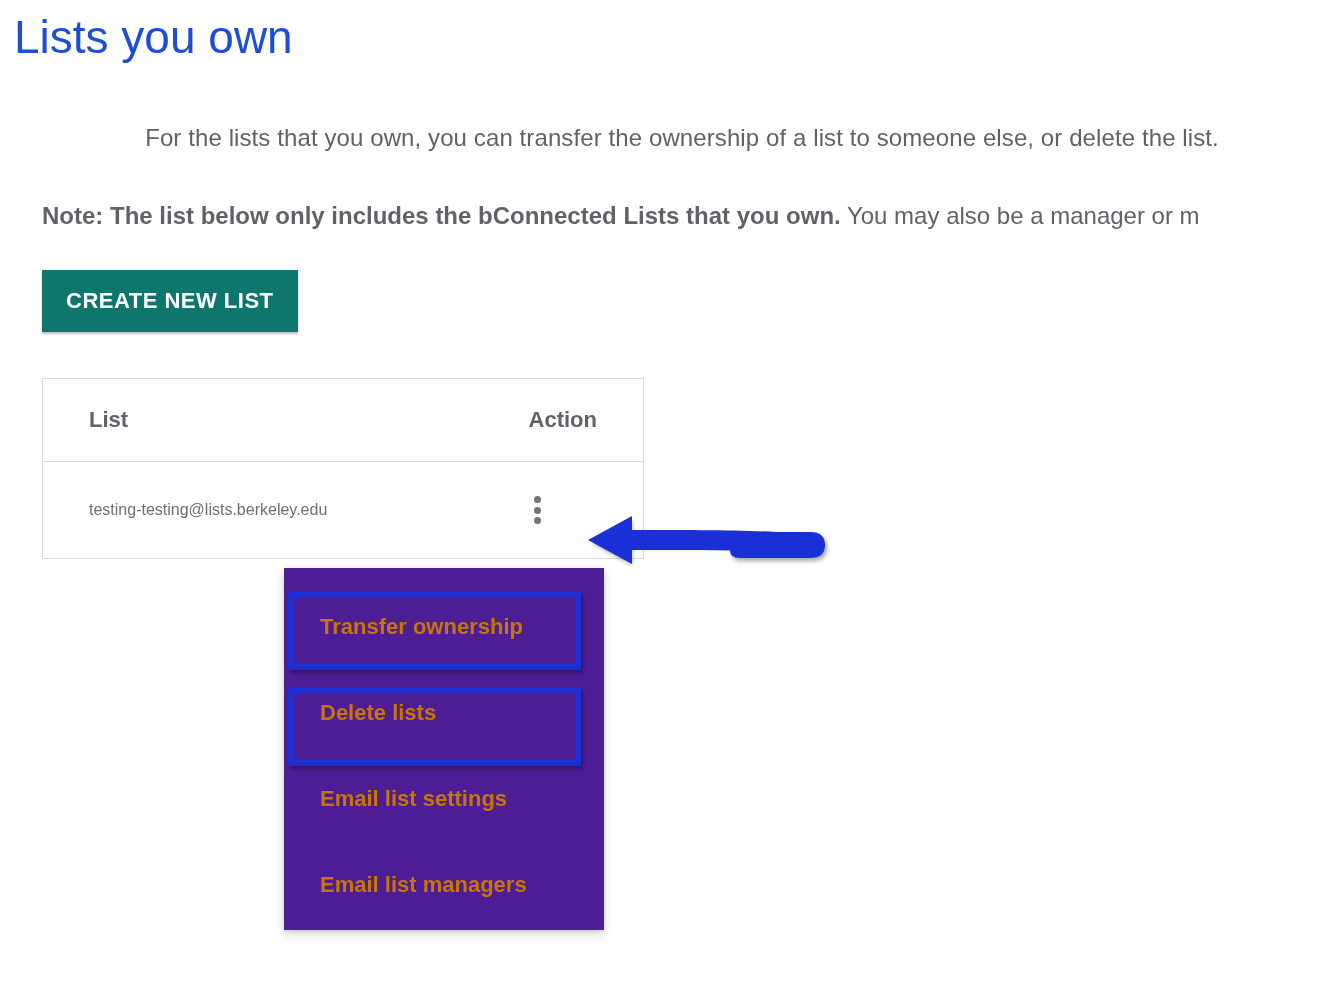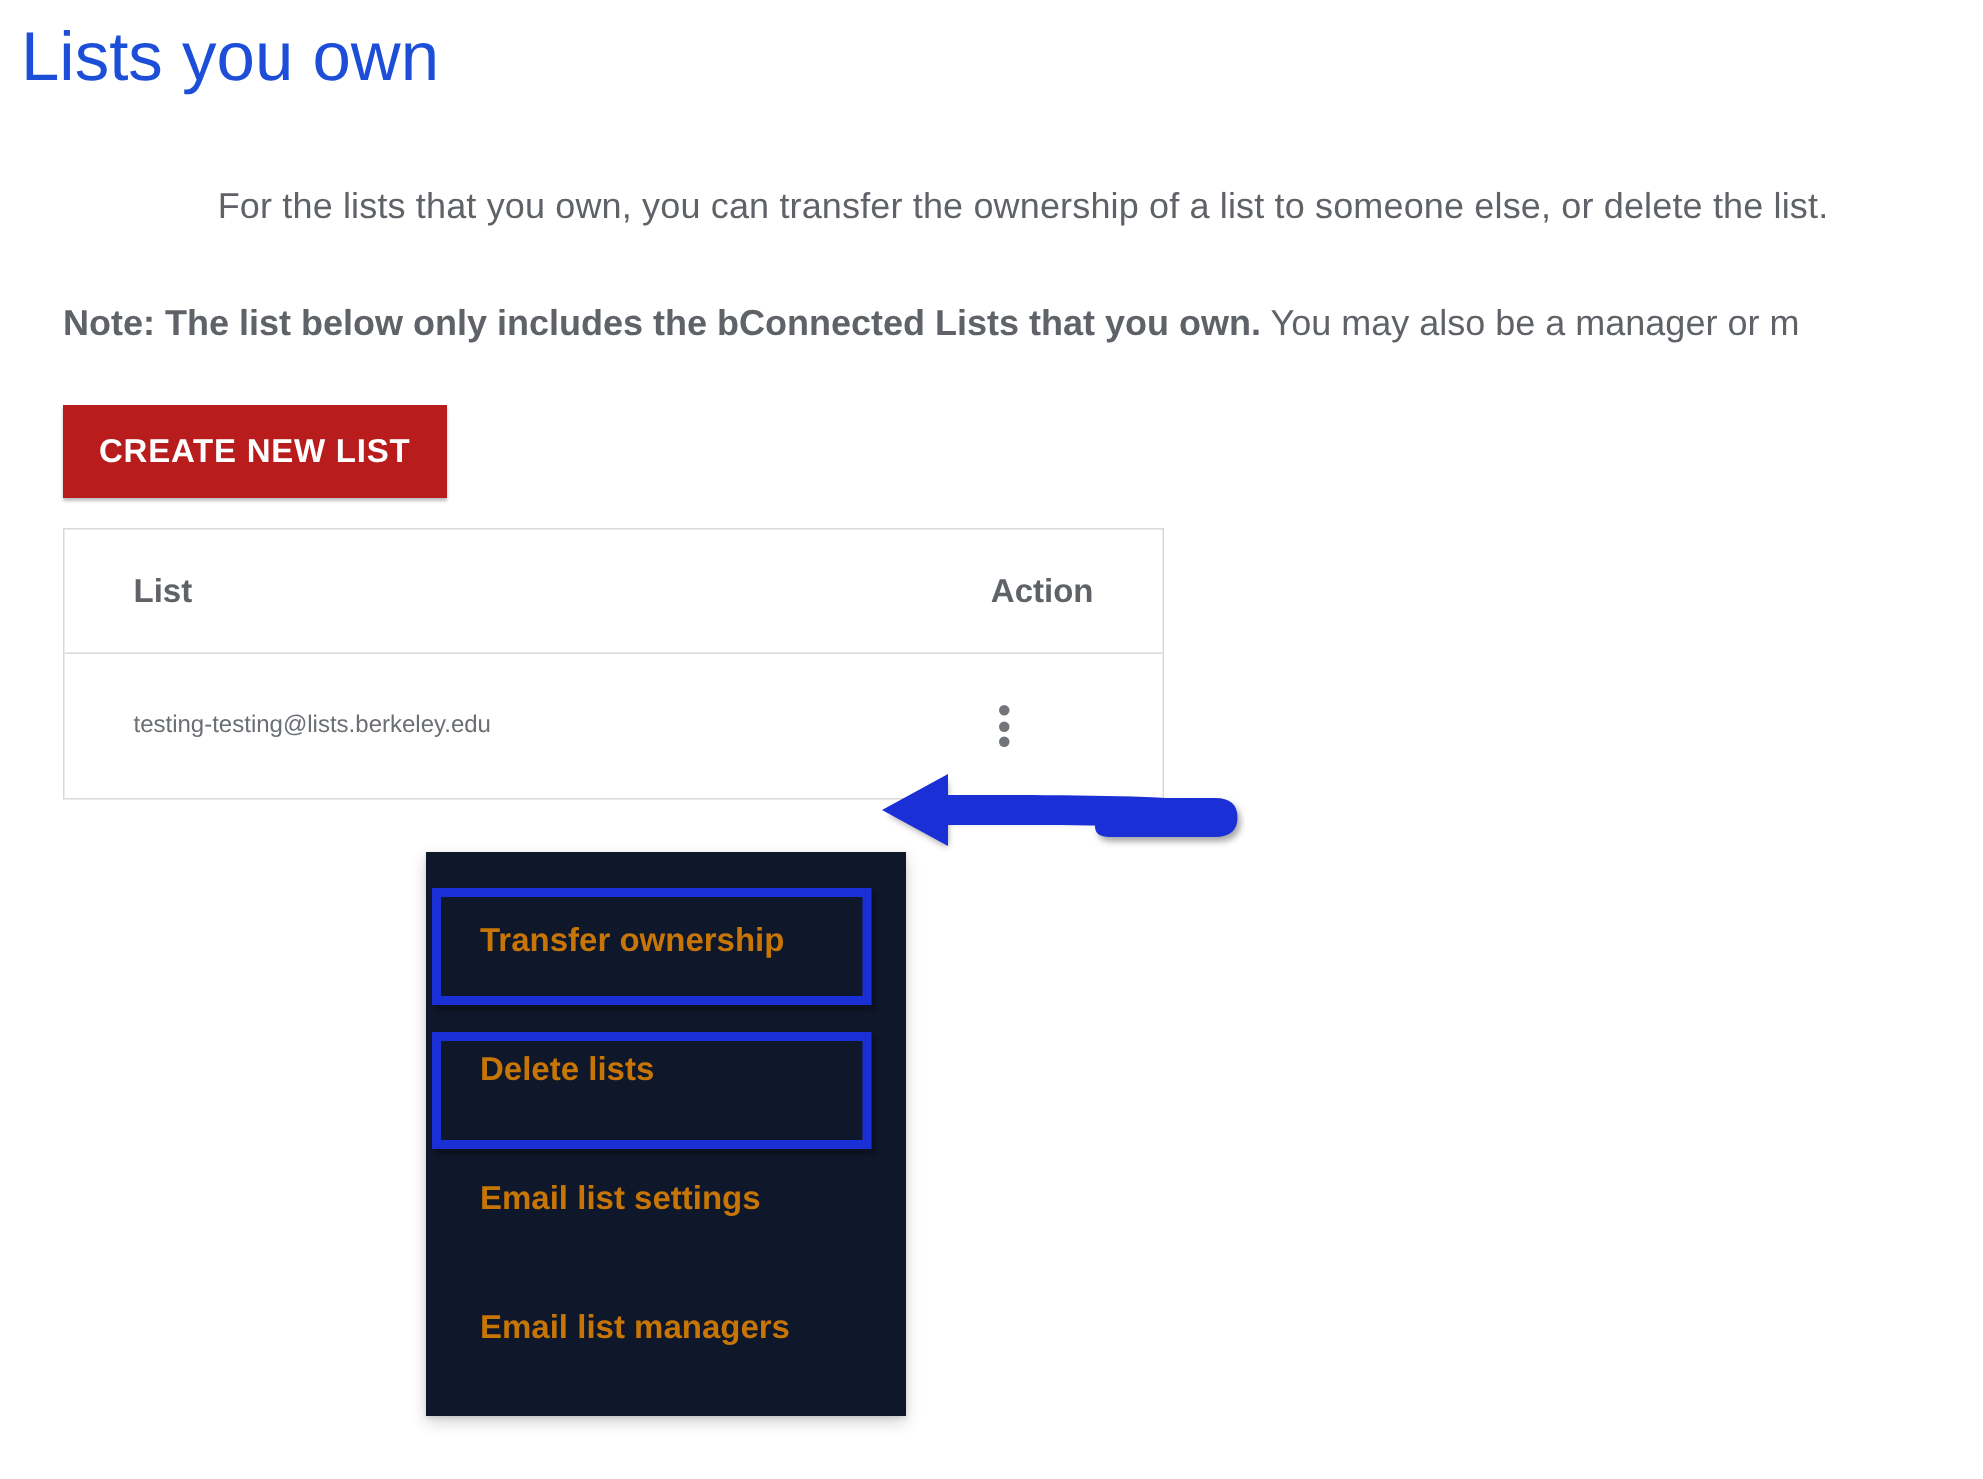--- a/index.html
+++ b/index.html
@@ -41,34 +41,34 @@
     margin: 0 0 40px 0;
     font-weight: 400;
     white-space: nowrap;
   }
   .note-line b {
     color: #5f6368;
     font-weight: 700;
   }
   .create-btn {
     display: inline-block;
-    background: #b91c1c;
+    background: #0f766e;
     color: #fff;
     border: none;
     font-size: 22px;
     font-weight: 600;
     letter-spacing: 0.5px;
     padding: 18px 24px;
     cursor: pointer;
     box-shadow: 0 2px 2px rgba(0,0,0,0.25);
-    margin-bottom: 20px;
+    margin-bottom: 46px;
   }
   .table {
     border: 1px solid #d9d9d9;
-    width: 734px;
+    width: 602px;
   }
   .table-header {
     display: flex;
     padding: 28px 46px;
     border-bottom: 1px solid #d9d9d9;
   }
   .th {
     font-size: 22px;
     font-weight: 700;
     color: #5f6368;
@@ -106,23 +106,23 @@
     height: 7px;
     background: #727579;
     border-radius: 50%;
   }
 
   .dropdown {
     position: absolute;
     left: 284px;
     top: 568px;
     width: 320px;
-    background: #0f172a;
+    background: #4c1d95;
     box-shadow: 0 4px 10px rgba(0,0,0,0.18), 0 1px 3px rgba(0,0,0,0.1);
-    padding: 26px 0 26px 0;
+    padding: 26px 0 12px 0;
   }
   .dropdown-item {
     color: #c77605;
     font-size: 22px;
     font-weight: 700;
     padding: 20px 36px;
     cursor: pointer;
     display: block;
   }
   .dropdown-item + .dropdown-item {

